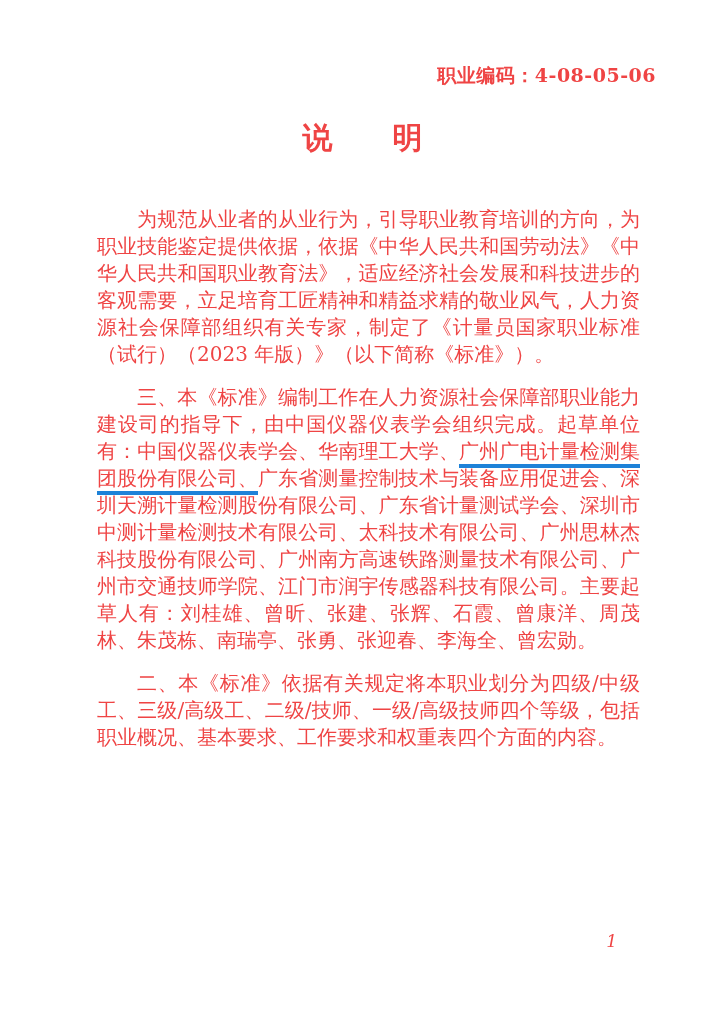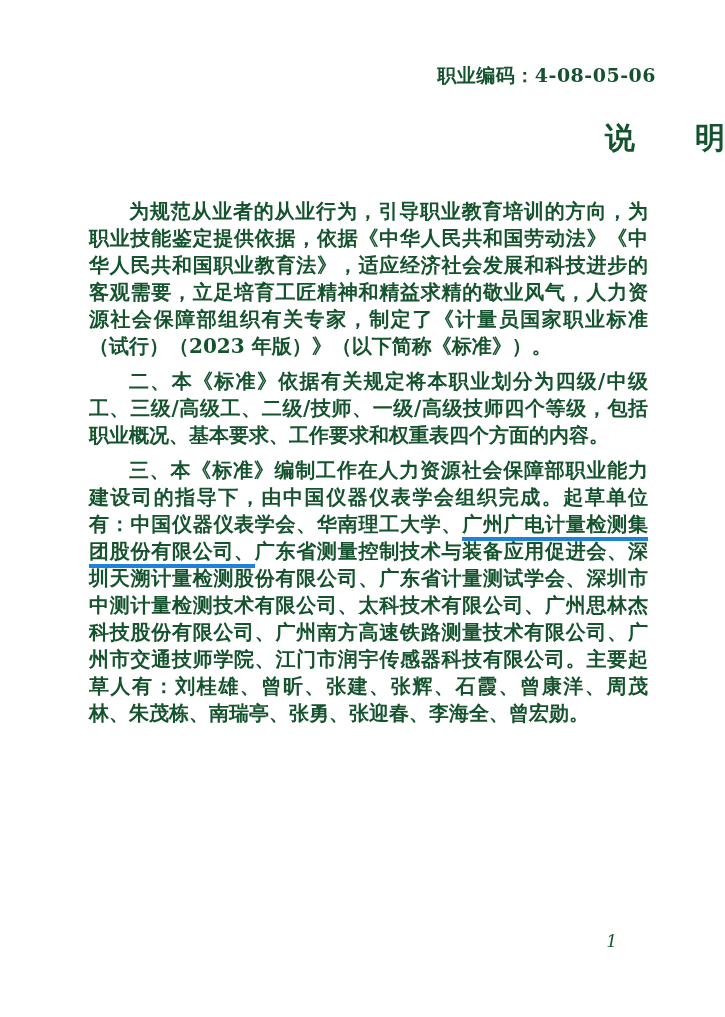--- a/index.html
+++ b/index.html
@@ -7,56 +7,55 @@
     padding: 0;
     background: #ffffff;
   }
   .page {
     position: relative;
     width: 725px;
     height: 1017px;
     background: #ffffff;
     overflow: hidden;
     font-family: "DejaVu Serif", "Liberation Serif", serif;
-    color: #14532d;
+    color: #ef4444;
   }
   .code {
     position: absolute;
     top: 63px;
     right: 69px;
     font-size: 19px;
     font-weight: bold;
     letter-spacing: 0.5px;
     white-space: nowrap;
   }
   .title {
     position: absolute;
     top: 118px;
     left: 0;
     width: 100%;
     margin: 0;
-    text-align: right;
+    text-align: center;
     font-size: 30px;
     font-weight: bold;
   }
   .content {
     position: absolute;
     left: 81px;
     top: 190px;
     width: 575px;
     font-size: 20px;
     line-height: 27px;
     text-align: justify;
     text-justify: inter-ideograph;
   }
   .content p {
-    margin: 8px;
+    margin: 16px;
     padding: 0;
     text-indent: 2em;
-    font-weight: bold;
   }
   .underlined {
     border-bottom: 4px solid #1e82d8;
     padding-bottom: 1px;
   }
   .pageno {
     position: absolute;
     right: 108px;
     bottom: 66px;
     font-size: 17px;
@@ -67,19 +66,19 @@
 <body>
 
 <div class="page">
 
   <div class="code">职业编码：4-08-05-06</div>
 
   <h1 class="title">说　　明</h1>
 
   <div class="content">
     <p>为规范从业者的从业行为，引导职业教育培训的方向，为职业技能鉴定提供依据，依据《中华人民共和国劳动法》《中华人民共和国职业教育法》，适应经济社会发展和科技进步的客观需要，立足培育工匠精神和精益求精的敬业风气，人力资源社会保障部组织有关专家，制定了《计量员国家职业标准（试行）（2023 年版）》（以下简称《标准》）。</p>
+    <p><span>三、本《标准》编制工作在人力资源社会保障部职业能力建设司的指导下，由中国仪器仪表学会组织完成。起草单位有：中国仪器仪表学会、华南理工大学、</span><span class="underlined" style="border-bottom-color: rgb(30, 130, 216);">广州广电计量检测集团股份有限公司、</span><span>广东省测量控制技术与装备应用促进会、深圳天溯计量检测股份有限公司、广东省计量测试学会、深圳市中测计量检测技术有限公司、太科技术有限公司、广州思林杰科技股份有限公司、广州南方高速铁路测量技术有限公司、广州市交通技师学院、江门市润宇传感器科技有限公司。主要起草人有：刘桂雄、曾昕、张建、张辉、石霞、曾康洋、周茂林、朱茂栋、南瑞亭、张勇、张迎春、李海全、曾宏勋。</span></p>
     <p>二、本《标准》依据有关规定将本职业划分为四级/中级工、三级/高级工、二级/技师、一级/高级技师四个等级，包括职业概况、基本要求、工作要求和权重表四个方面的内容。</p>
-    <p><span>三、本《标准》编制工作在人力资源社会保障部职业能力建设司的指导下，由中国仪器仪表学会组织完成。起草单位有：中国仪器仪表学会、华南理工大学、</span><span class="underlined" style="border-bottom-color: rgb(30, 130, 216);">广州广电计量检测集团股份有限公司、</span><span>广东省测量控制技术与装备应用促进会、深圳天溯计量检测股份有限公司、广东省计量测试学会、深圳市中测计量检测技术有限公司、太科技术有限公司、广州思林杰科技股份有限公司、广州南方高速铁路测量技术有限公司、广州市交通技师学院、江门市润宇传感器科技有限公司。主要起草人有：刘桂雄、曾昕、张建、张辉、石霞、曾康洋、周茂林、朱茂栋、南瑞亭、张勇、张迎春、李海全、曾宏勋。</span></p>
   </div>
 
   <div class="pageno">1</div>
 
 </div>
 
 </body></html>

